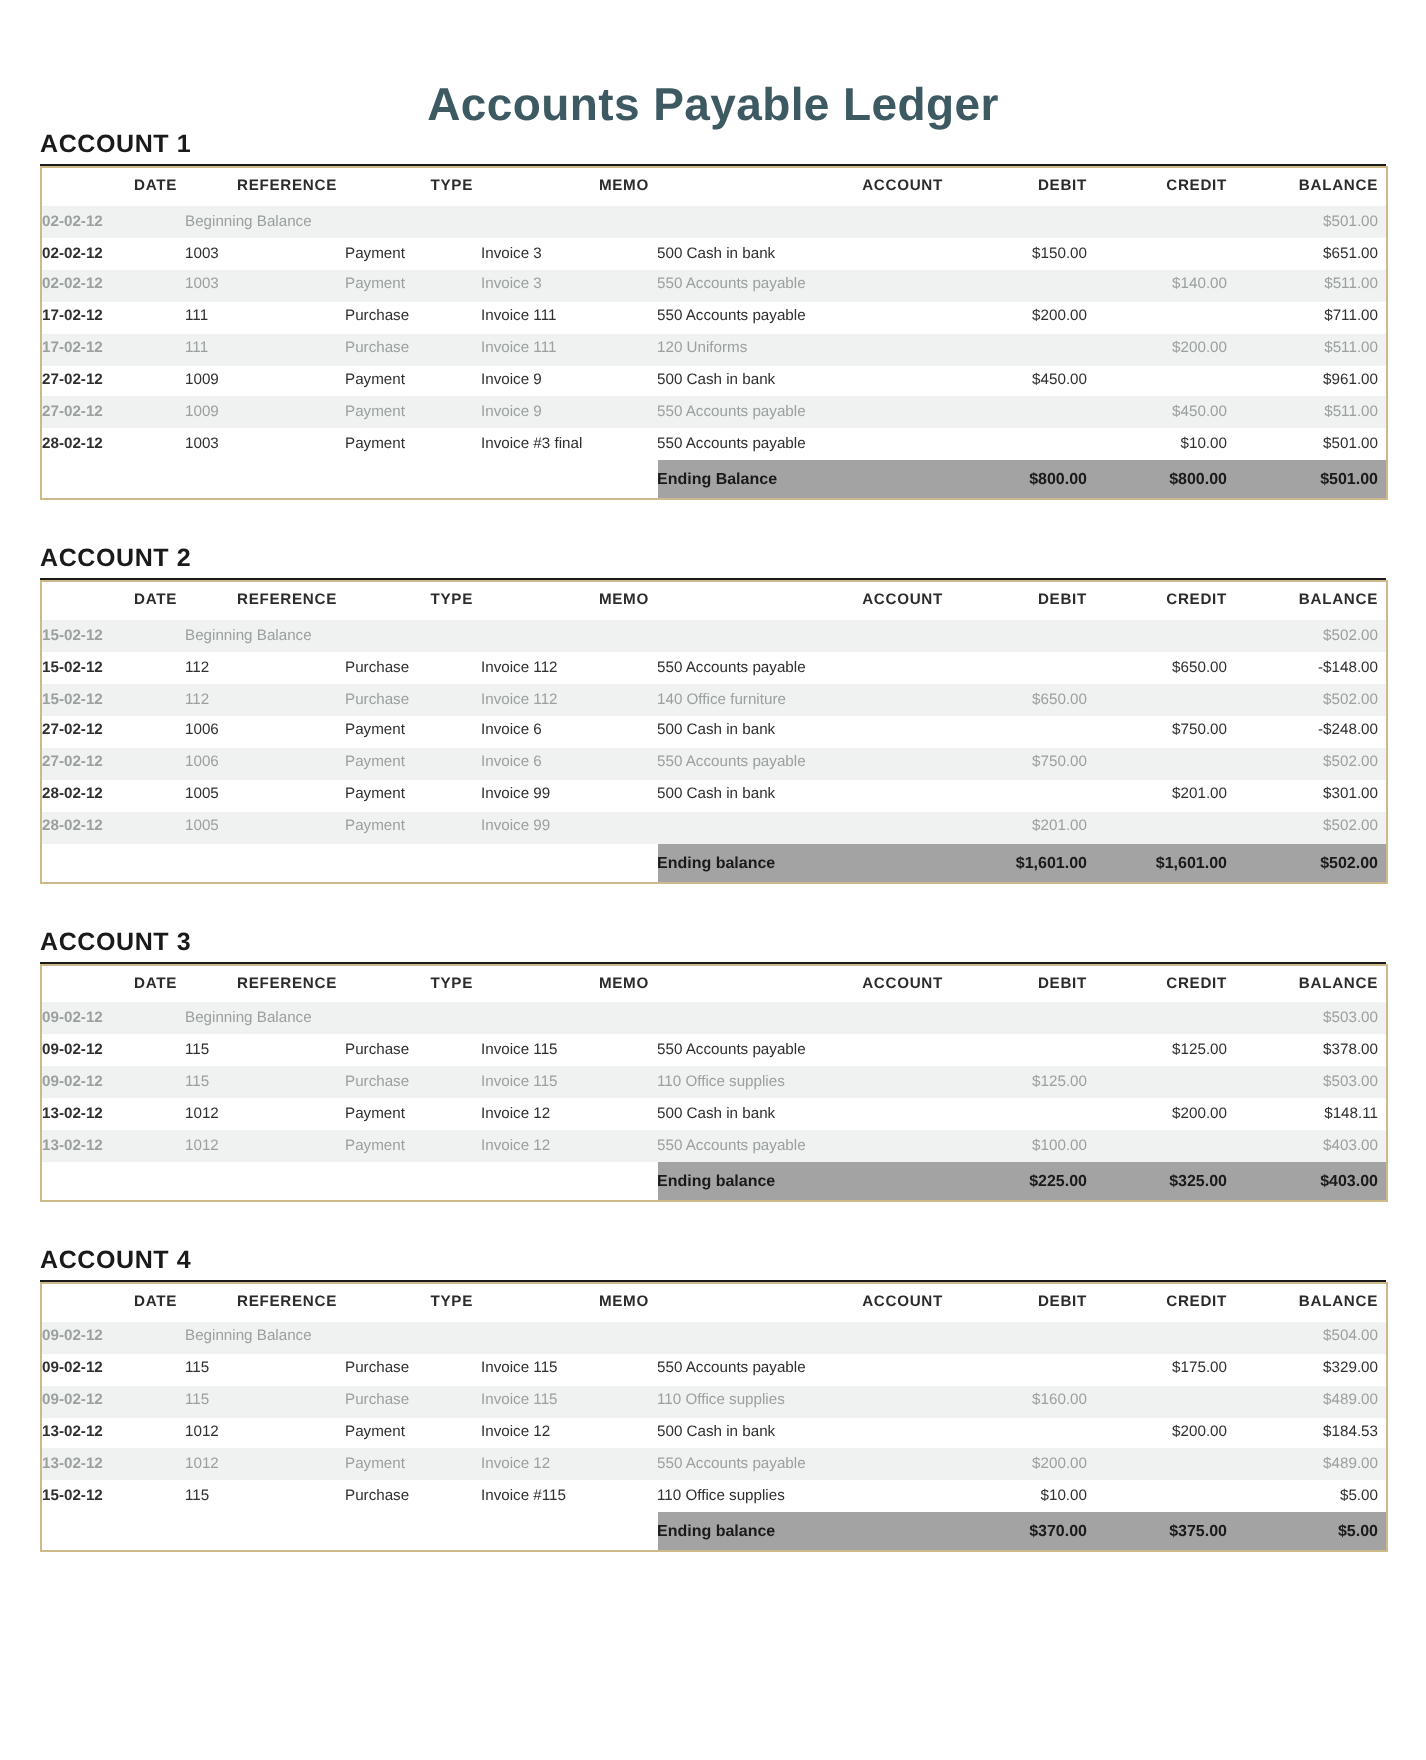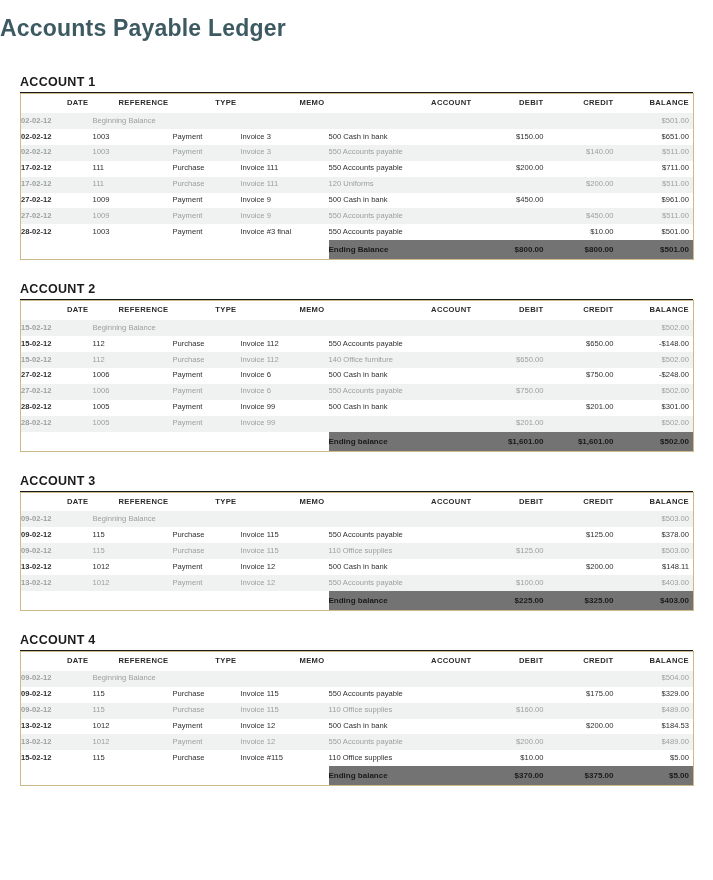--- a/index.html
+++ b/index.html
@@ -9,31 +9,31 @@
   }
   body {
     width: 713px; height: 880px;
     font-family: "Liberation Sans", sans-serif;
     color: #333333;
     overflow: hidden;
   }
   .page { width: 713px; height: 880px; position: relative; }
 
   .doc-title {
-    text-align: left;
+    text-align: center;
     font-size: 23px;
     font-weight: bold;
     color: #3d5a63;
     letter-spacing: 0.2px;
-    padding-top: 16px;
+    padding-top: 40px;
     padding-bottom: 0;
     line-height: 1.1;
   }
 
-  .accounts-wrap { padding: 0 20px; margin-top: 34px; }
+  .accounts-wrap { padding: 0 20px; }
 
   .account-block { margin-bottom: 22px; }
 
   .account-heading {
     font-size: 12.5px;
     font-weight: bold;
     color: #1a1a1a;
     letter-spacing: 0.3px;
     padding-bottom: 3px;
     border-bottom: 1.6px solid #1a1a1a;
@@ -88,21 +88,21 @@
   tr.row-begin td { color: #9aa0a0; background: #f0f2f1; }
 
   tr.ending td {
     font-weight: bold;
     color: #1a1a1a;
     background: #ffffff;
     font-size: 8px;
     padding-top: 5px;
     padding-bottom: 5px;
   }
-  tr.ending td.band { background: #737373; }
+  tr.ending td.band { background: #a3a3a3; }
 
   .blank { display: inline-block; min-height: 1px; }
 </style>
 </head>
 <body>
 
 <div class="page">
 
   <div class="doc-title">Accounts Payable Ledger</div>
 

